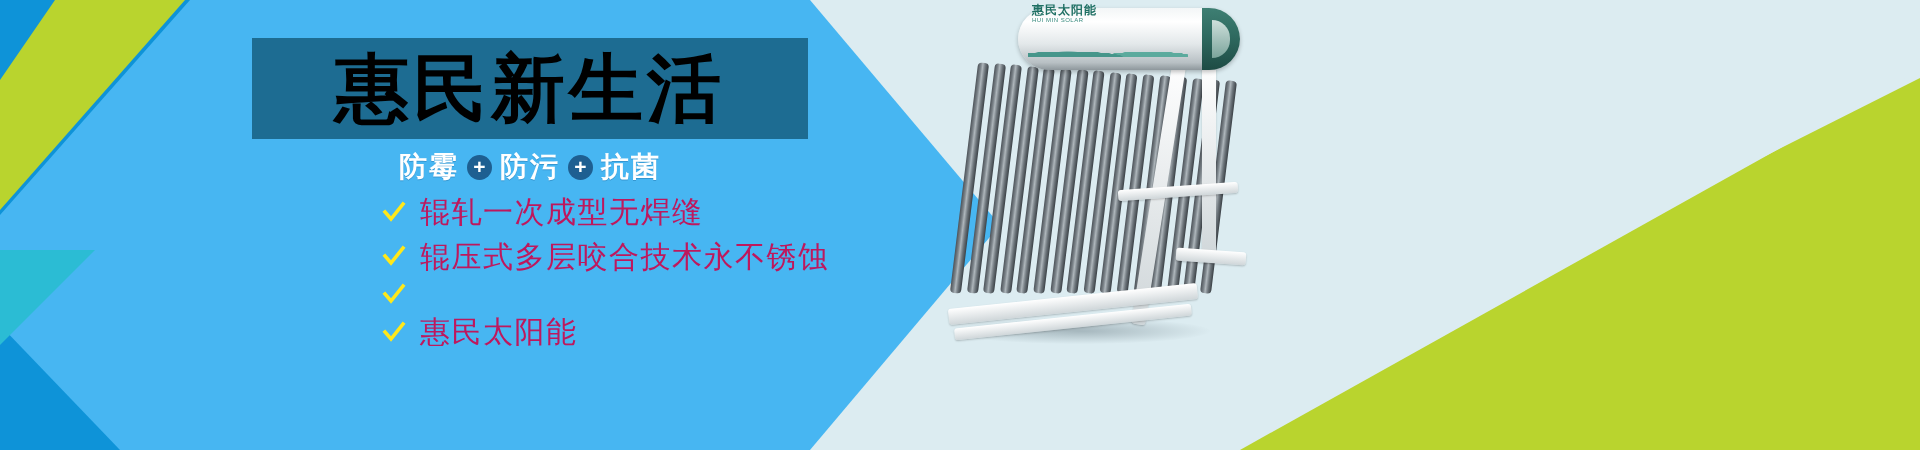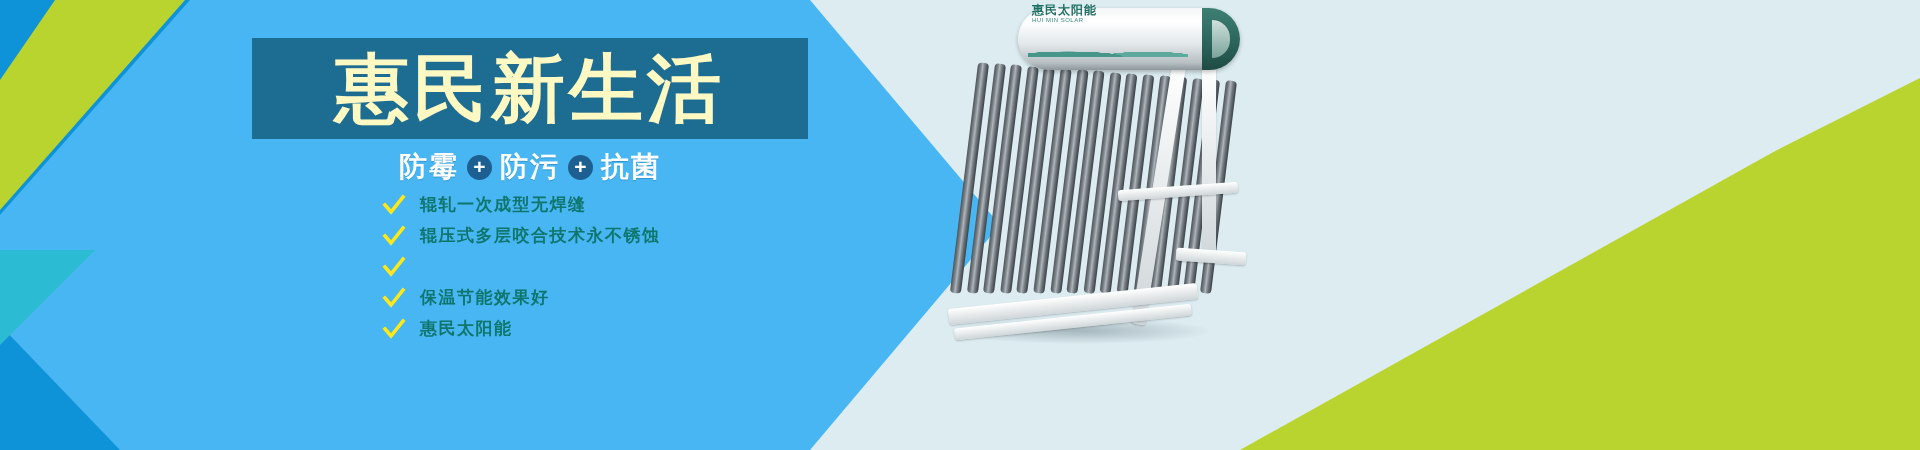--- a/index.html
+++ b/index.html
@@ -65,21 +65,21 @@
     clip-path:polygon(0 0, 740px 0, 740px 70px, 60px 450px, 0 450px);
   }
 
   
   .title-block{
     position:absolute;left:252px;top:38px;width:556px;height:101px;
     background:#1d6c92;
     display:flex;align-items:center;justify-content:center;
   }
   .title-text{
-    color:#fef9c3;
+    color:#000000;
     font-size:74px;
     font-weight:bold;
     letter-spacing:4px;
     line-height:1;
     white-space:nowrap;
   }
 
   
   .subtitle{
     position:absolute;left:252px;top:148px;width:556px;
@@ -102,21 +102,21 @@
   .features{
     position:absolute;left:382px;top:193px;
     display:flex;flex-direction:column;gap:7px;
   }
   .feature-row{display:flex;align-items:center;gap:14px;}
   .check-icon{
     width:24px;height:24px;flex:0 0 24px;position:relative;
   }
   .check-icon svg{display:block;}
   .feature-label{
-    color:#0f766e;font-size:17px;font-weight:bold;letter-spacing:1.5px;
+    color:#be185d;font-size:30px;font-weight:normal;letter-spacing:1.5px;
     line-height:1.25;white-space:nowrap;
   }
 
   
   .product{
     position:absolute;left:940px;top:0px;width:330px;height:360px;
   }
   .p-abs{position:absolute;}
 
   
@@ -224,28 +224,20 @@
     </div>
 
     <div class="feature-row">
       <span class="check-icon">
         <svg width="24" height="24" viewBox="0 0 24 24">
             <path d="M3 12 L9 19 L21 4" stroke="#ffe81a" stroke-width="3.6" fill="none" stroke-linecap="square"></path>
           </svg>
       </span>
     </div>
 
-    <div class="feature-row">
-      <span class="check-icon">
-        <svg width="24" height="24" viewBox="0 0 24 24">
-            <path d="M3 12 L9 19 L21 4" stroke="#ffe81a" stroke-width="3.6" fill="none" stroke-linecap="square"></path>
-          </svg>
-      </span>
-      <span class="feature-label">保温节能效果好</span>
-    </div>
 
     <div class="feature-row">
       <span class="check-icon">
         <svg width="24" height="24" viewBox="0 0 24 24">
             <path d="M3 12 L9 19 L21 4" stroke="#ffe81a" stroke-width="3.6" fill="none" stroke-linecap="square"></path>
           </svg>
       </span>
       <span class="feature-label">惠民太阳能</span>
     </div>
 

